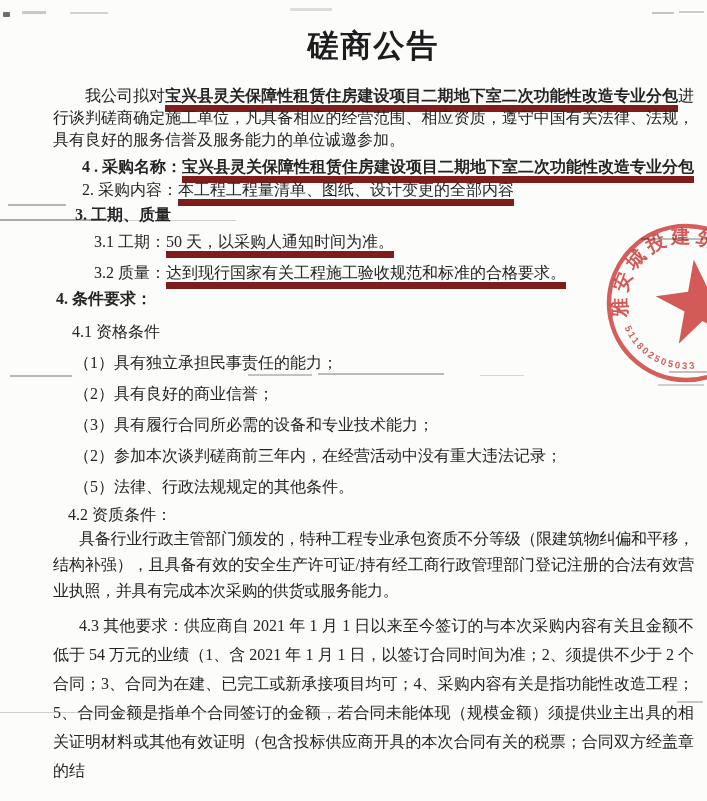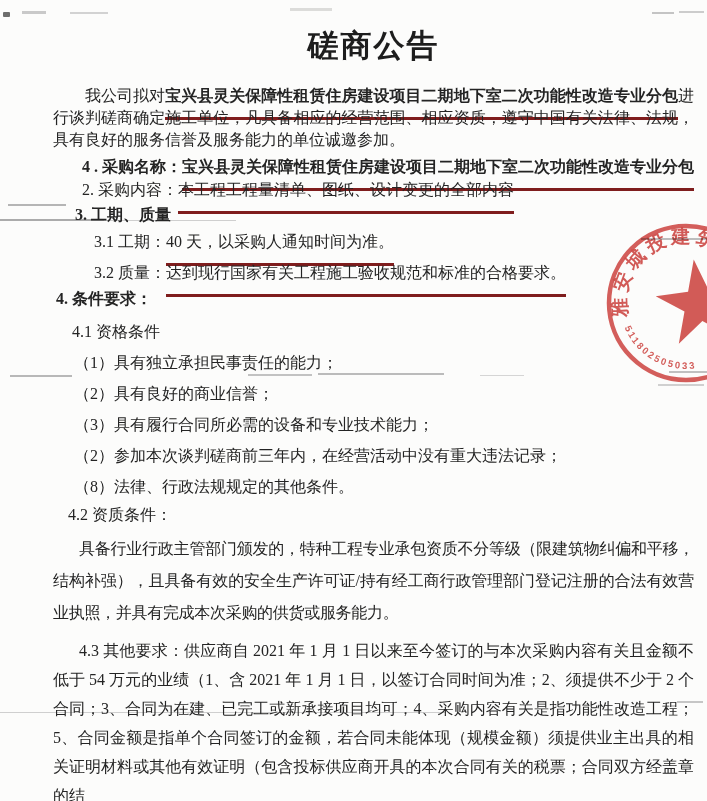--- a/index.html
+++ b/index.html
@@ -20,35 +20,35 @@
     font-family:"Liberation Sans","DejaVu Sans",sans-serif;
     font-size:31px;line-height:36px;font-weight:700;
     letter-spacing:2px;color:#1d1d1d;
   }
   .intro{
     margin:21px 0 0 0;
     font-size:16px;line-height:22px;
     text-align:justify;text-indent:32px;
   }
   .b{font-weight:700;}
-  .u{border-bottom:3px solid #7f1d1d;padding-bottom:13px;}
+  .u{border-bottom:7px solid #7f1d1d;padding-bottom:1px;}
   .line{font-size:16px;line-height:17px;white-space:nowrap;}
   .item-name   {margin:7px 0 0 29px;}
   .item-content{margin:6px 0 0 29px;}
   .h3          {margin:8px 0 0 22px;font-weight:700;}
   .s31         {margin:10px 0 0 41px;}
   .s32         {margin:14px 0 0 41px;}
   .h4          {margin:9px 0 0 3px;font-weight:700;}
   .s41         {margin:16px 0 0 19px;}
   .qual        {margin:14px 0 0 21px;}
   .qual-first  {}
   .s42         {margin:11px 0 0 15px;}
   .para42{
-    margin:10px 0 0 0;
-    font-size:16px;line-height:32px;letter-spacing:-0.3px;
+    margin:3px 0 0 0;
+    font-size:16px;line-height:26px;letter-spacing:-0.3px;
     text-align:justify;text-indent:26px;
   }
   .para43{
     margin:7px 0 0 0;
     font-size:16px;line-height:29px;
     text-align:justify;text-indent:26px;
   }
   
   .art{position:absolute;pointer-events:none;}
   
@@ -105,33 +105,33 @@
     <h1 class="doc-title">磋商公告</h1>
 
     <p class="intro"><span>我公司拟对</span><span class="u b">宝兴县灵关保障性租赁住房建设项目二期地下室二次功能性改造专业分包</span><span>进行谈判磋商确定施工单位，凡具备相应的经营范围、相应资质，遵守中国有关法律、法规，具有良好的服务信誉及服务能力的单位诚邀参加。</span></p>
 
     <div class="line item-name"><span class="b">4 . 采购名称：</span><span class="u b">宝兴县灵关保障性租赁住房建设项目二期地下室二次功能性改造专业分包</span></div>
 
     <div class="line item-content"><span>2.  采购内容：</span><span class="u">本工程工程量清单、图纸、设计变更的全部内容</span></div>
 
     <div class="line h3">3. 工期、质量</div>
 
-    <div class="line s31"><span>3.1 工期：</span><span class="u">40 天，以采购人通知时间为准。</span></div>
+    <div class="line s31"><span>3.1 工期：</span><span class="u">50 天，以采购人通知时间为准。</span></div>
 
     <div class="line s32"><span>3.2 质量：</span><span class="u">达到现行国家有关工程施工验收规范和标准的合格要求。</span></div>
 
     <div class="line h4">4. 条件要求：</div>
 
     <div class="line s41">4.1 资格条件</div>
 
     <div class="line qual qual-first">（1）具有独立承担民事责任的能力；</div>
     <div class="line qual">（2）具有良好的商业信誉；</div>
     <div class="line qual">（3）具有履行合同所必需的设备和专业技术能力；</div>
     <div class="line qual">（2）参加本次谈判磋商前三年内，在经营活动中没有重大违法记录；</div>
-    <div class="line qual">（8）法律、行政法规规定的其他条件。</div>
+    <div class="line qual">（5）法律、行政法规规定的其他条件。</div>
 
     <div class="line s42">4.2 资质条件：</div>
 
     <p class="para42">具备行业行政主管部门颁发的，特种工程专业承包资质不分等级（限建筑物纠偏和平移，结构补强），且具备有效的安全生产许可证/持有经工商行政管理部门登记注册的合法有效营业执照，并具有完成本次采购的供货或服务能力。</p>
 
     <p class="para43"><span>4.3 其他要求：</span><span>供应商自 2021 年 1 月 1 日以来至今签订的与本次采购内容有关且金额不低于 54 万元的业绩（1、含 2021 年 1 月 1 日，以签订合同时间为准；2、须提供不少于 2 个合同；3、合同为在建、已完工或新承接项目均可；4、采购内容有关是指功能性改造工程；5、合同金额是指单个合同签订的金额，若合同未能体现（规模金额）须提供业主出具的相关证明材料或其他有效证明（包含投标供应商开具的本次合同有关的税票；合同双方经盖章的结</span></p>
 
   </div>
 </div>
 

